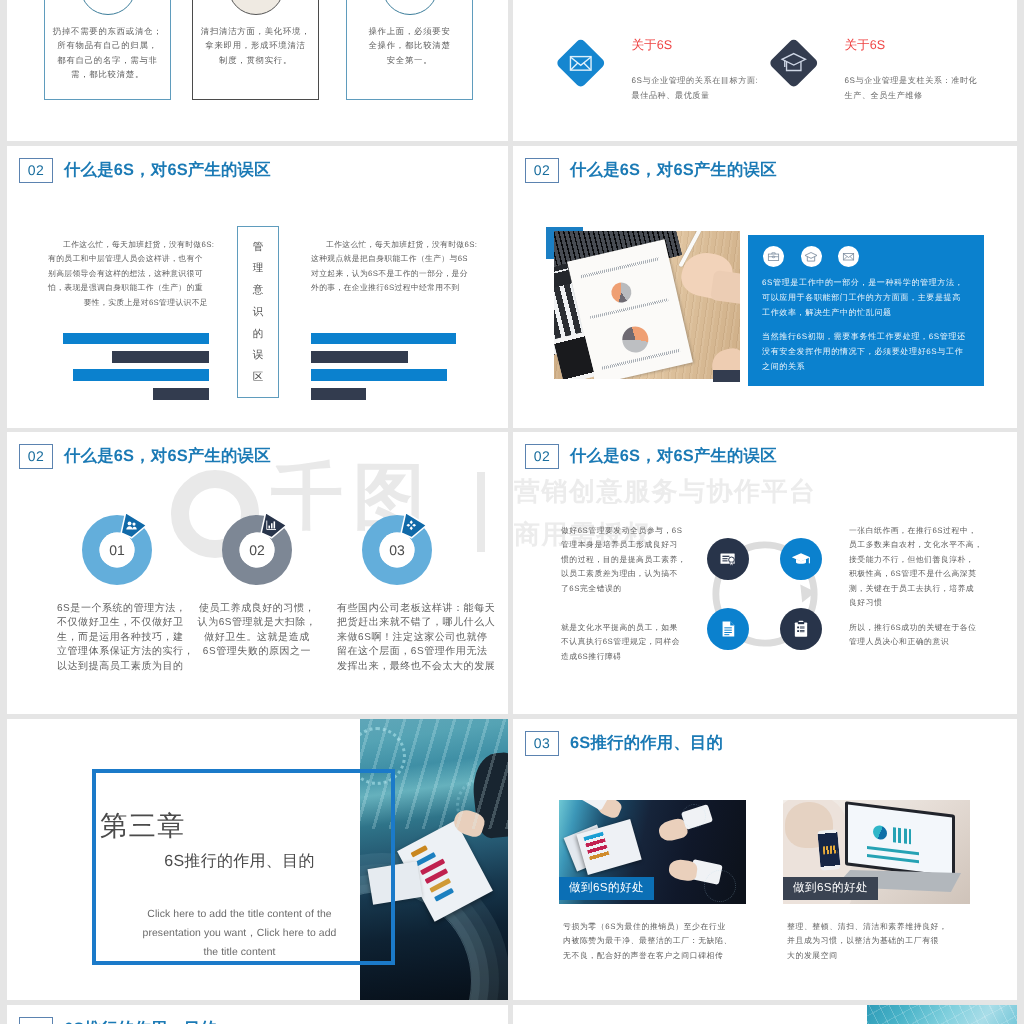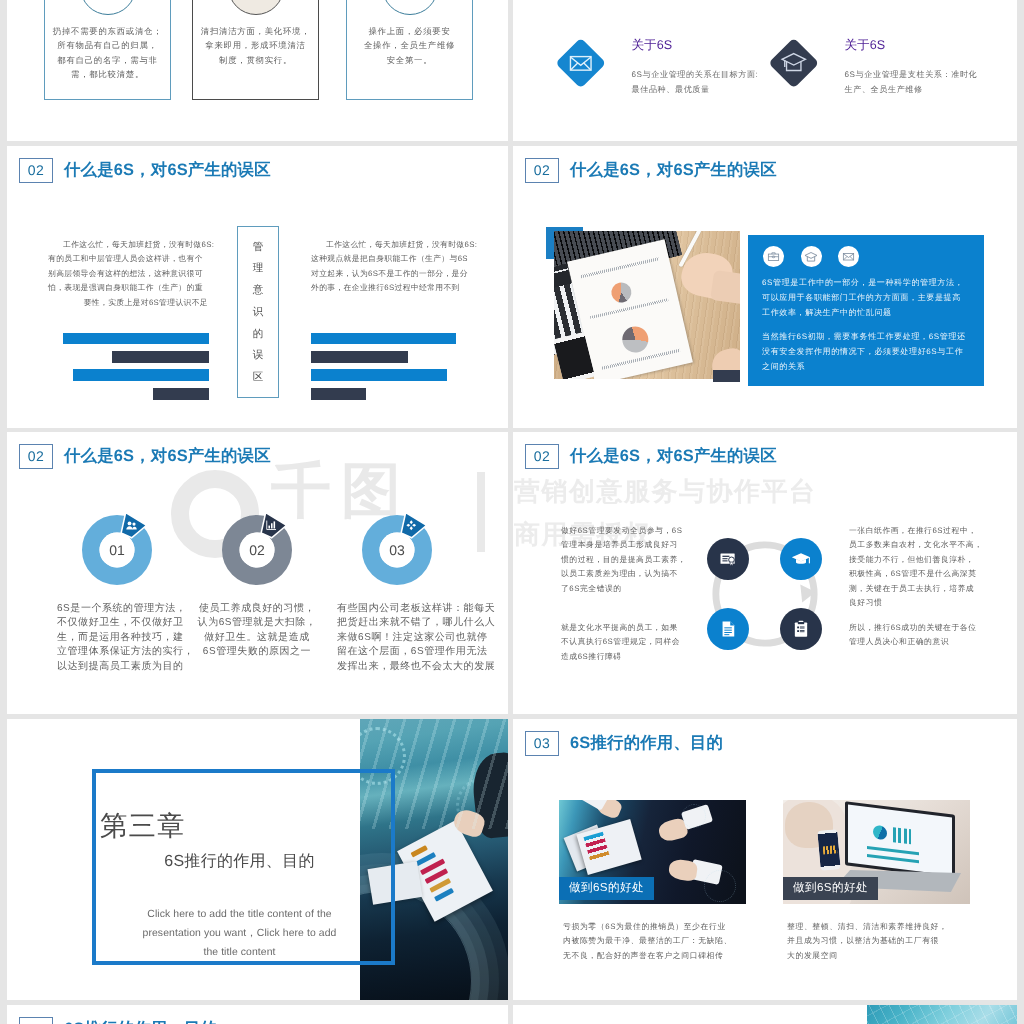--- a/index.html
+++ b/index.html
@@ -35,21 +35,21 @@
 .tcircle.photo{border-color:#555;background:
    linear-gradient(155deg,#20201f 0 30%, #cdc6bb 30% 45%, #efeae2 45% 100%);}
 .tctext{position:absolute;left:2px;right:2px;top:71px;letter-spacing:0.75px;white-space:nowrap;font-size:8.4px;}
 
 
 .dia-item{position:absolute;display:flex;align-items:flex-start;}
 .dia{width:35.5px;height:35.5px;border-radius:5px;transform:rotate(45deg);
   display:flex;align-items:center;justify-content:center;flex:none;margin-top:7px;}
 .dia svg{transform:rotate(-45deg);}
 .dia-txt{margin-left:33px;width:170px;}
-.dia-t{color:#4c1d95;font-size:12.6px;line-height:14px;font-weight:400;margin-bottom:16px;}
+.dia-t{color:#ef4444;font-size:12.6px;line-height:14px;font-weight:400;margin-bottom:22px;}
 .dia-d{color:#696969;font-size:8.1px;line-height:14.6px;letter-spacing:0.6px;white-space:nowrap;}
 
 
 
 
 
 
 .ch-photo{position:absolute;right:0;top:0;width:148px;height:281px;overflow:hidden;filter:blur(.35px);
   background:linear-gradient(172deg,#5fa6b8 0%,#55a3b4 8%,#3f8fa5 18%,#66b1bd 26%,#2f7489 36%,#24566f 48%,#17384e 60%,#0e2233 74%,#0a1724 88%,#070f18 100%);}
 .ch-photo::before{content:"";position:absolute;left:0;top:0;right:0;height:110px;z-index:1;pointer-events:none;
@@ -162,21 +162,21 @@
   font-size:14px;line-height:18px;}
 .dtext{position:absolute;left:-18px;right:-18px;top:87px;white-space:nowrap;}
 
 
 .wm{position:absolute;pointer-events:none;}
 .wm-ring{position:absolute;border:13px solid #e9e9e9;border-radius:50%;}
 .wm-brand{position:absolute;color:#e9e9e9;font-weight:700;line-height:1;}
 .wm-bar{position:absolute;background:#e9e9e9;}
 .wm-a{left:0;top:0;width:501px;height:282px;}
 .wm-a .wm-ring{left:164px;top:38px;width:88px;height:88px;border-width:18px;box-sizing:border-box;}
-.wm-a .wm-brand{left:264px;top:29px;font-size:60px;letter-spacing:10px;}
+.wm-a .wm-brand{left:264px;top:29px;font-size:72px;letter-spacing:10px;}
 .wm-a .wm-bar{left:470px;top:40px;width:7.6px;height:80px;}
 
 
 .sq-blue{position:absolute;left:33px;top:81px;width:37px;height:32px;background:#1b7fc4;}
 .sq-dark{position:absolute;left:200px;top:224px;width:27px;height:12px;background:#333c4f;}
 .photo-desk{position:absolute;left:41px;top:85px;width:186px;height:148px;overflow:hidden;filter:blur(.4px);
   background:linear-gradient(100deg,#c7a67e 0%,#d8b992 26%,#e1c6a2 55%,#cfaf88 100%);}
 .pd-wood{position:absolute;inset:0;background:
   repeating-linear-gradient(98deg, rgba(150,115,78,.14) 0 1px, rgba(255,242,224,.09) 1px 3px, rgba(0,0,0,0) 3px 7px);}
 .pd-lap{position:absolute;left:-14px;top:-6px;width:126px;height:110px;background:#cdd0d4;
@@ -253,21 +253,21 @@
     <div class="tctext cnc">
           <div>清扫清洁方面，美化环境，</div>
           <div>拿来即用，形成环境清洁</div>
           <div>制度，贯彻实行。</div>
         </div>
   </div>
   <div class="tcard tc3">
     <div class="tcircle"></div>
     <div class="tctext cnc">
           <div>操作上面，必须要安</div>
-          <div>全操作，全员生产维修</div>
+          <div>全操作，都比较清楚</div>
           <div>安全第一。</div>
         </div>
   </div>
 </div>
 
 <div class="slide cr r0">
   <div class="dia-item" style="left:50px;top:174px">
     <div class="dia" style="background:#1586d0">
       <svg viewBox="0 0 24 24" width="26" height="26">
         <rect x="2.5" y="6" width="19" height="12.5" fill="none" stroke="#dff0fb" stroke-width="1.3"></rect>

